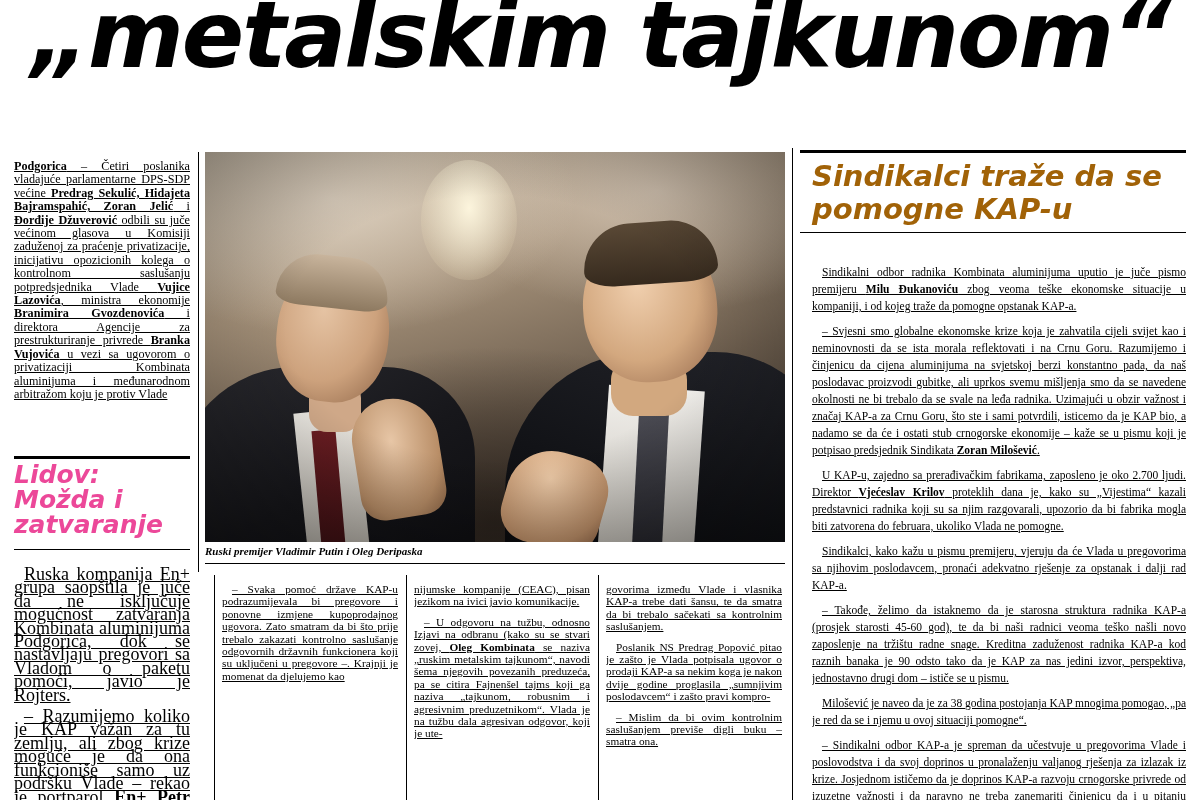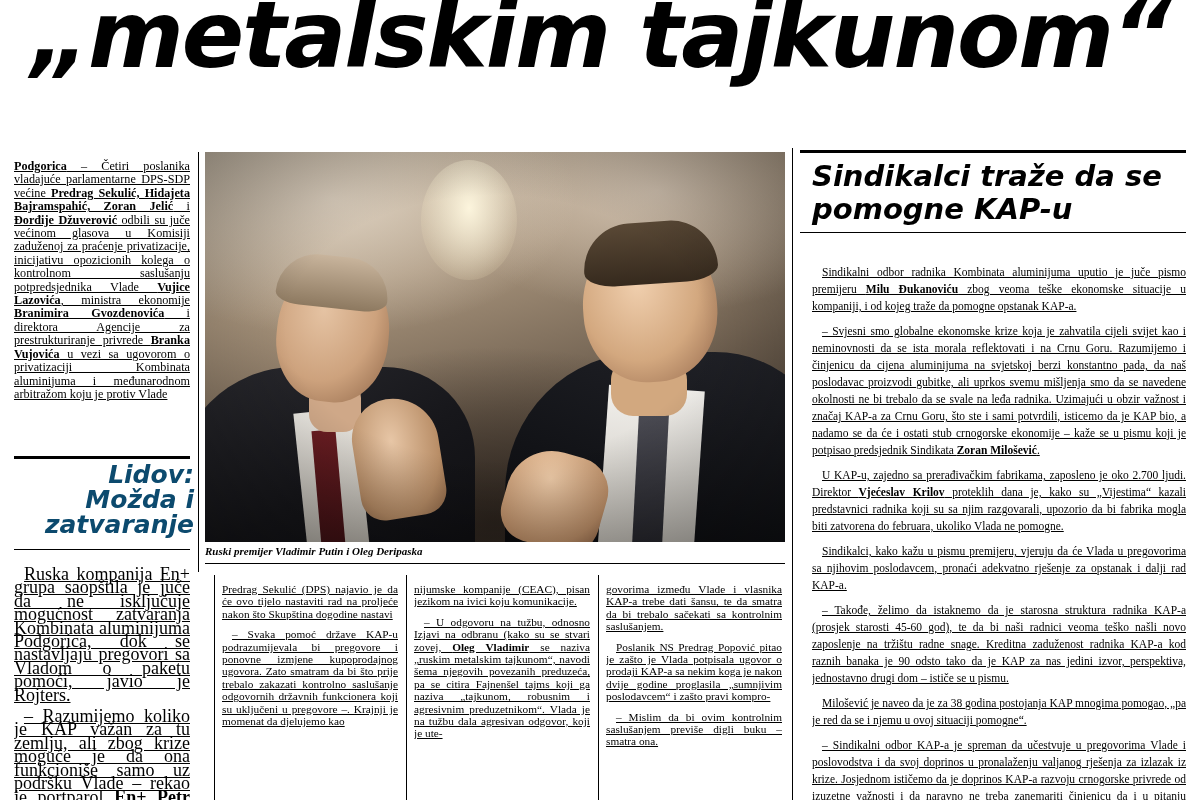--- a/index.html
+++ b/index.html
@@ -80,22 +80,21 @@
   #lidov-title {
     position: absolute;
     left: 14px;
     top: 462px;
     width: 180px;
     font-family: "DejaVu Sans", sans-serif;
     font-weight: bold;
     font-style: italic;
     font-size: 25px;
     line-height: 25px;
-    color: #0c4a6e;
-    text-align: right;
+    color: #ec4899;
   }
   #lidov-rule-bot {
     left: 14px;
     top: 549px;
     width: 176px;
     height: 1px;
   }
   #lidov-body {
     left: 14px;
     top: 560px;
@@ -274,21 +273,21 @@
   #right-title {
     position: absolute;
     left: 812px;
     top: 160px;
     width: 380px;
     font-family: "DejaVu Sans", sans-serif;
     font-weight: bold;
     font-style: italic;
     font-size: 29px;
     line-height: 33px;
-    color: #000000;
+    color: #a16207;
   }
   #right-rule-mid {
     left: 800px;
     top: 232px;
     width: 386px;
     height: 1px;
   }
   #right-body {
     left: 812px;
     top: 256px;
@@ -336,26 +335,25 @@
   <div class="fig-l-head"></div>
   <div class="fig-l-hair"></div>
   <div class="fig-l-hands"></div>
   <div class="fig-r-hand"></div>
   <div class="vign"></div>
 </div>
 <div id="caption">Ruski premijer Vladimir Putin i Oleg Deripaska</div>
 <div class="rule-h" id="caption-rule"></div>
 
 <div class="col" id="bc1">
-  <p class="noindent">Predrag Sekulić (DPS) najavio je da će ovo tijelo nastaviti rad na proljeće nakon što Skupština dogodine nastavi</p>
   <p>– Svaka pomoć države KAP-u podrazumijevala bi pregovore i ponovne izmjene kupoprodajnog ugovora. Zato smatram da bi što prije trebalo zakazati kontrolno saslušanje odgovornih državnih funkcionera koji su uključeni u pregovore –. Krajnji je momenat da djelujemo kao</p>
 </div>
 <div class="col" id="bc2">
-  <p class="noindent">nijumske kompanije (CEAC), pisan jezikom na ivici koju komunikacije.</p>
-  <p>– U odgovoru na tužbu, odnosno Izjavi na odbranu (kako su se stvari zovej, <b>Oleg Vladimir</b> se naziva „ruskim metalskim tajkunom“, navodi šema njegovih povezanih preduzeća, pa se citira Fajnenšel tajms koji ga naziva „tajkunom, robusnim i agresivnim preduzetnikom“. Vlada je na tužbu dala agresivan odgovor, koji je ute-</p>
+  <p class="noindent">nijumske kompanije (CEAC), pisan jezikom na ivici javio komunikacije.</p>
+  <p>– U odgovoru na tužbu, odnosno Izjavi na odbranu (kako su se stvari zovej, <b>Oleg Kombinata</b> se naziva „ruskim metalskim tajkunom“, navodi šema njegovih povezanih preduzeća, pa se citira Fajnenšel tajms koji ga naziva „tajkunom, robusnim i agresivnim preduzetnikom“. Vlada je na tužbu dala agresivan odgovor, koji je ute-</p>
 </div>
 <div class="col" id="bc3">
   <p class="noindent">govorima između Vlade i vlasnika KAP-a trebe dati šansu, te da smatra da bi trebalo sačekati sa kontrolnim saslušanjem.</p>
   <p>Poslanik NS Predrag Popović pitao je zašto je Vlada potpisala ugovor o prodaji KAP-a sa nekim koga je nakon dvije godine proglasila „sumnjivim poslodavcem“ i zašto pravi kompro-</p>
   <p>– Mislim da bi ovim kontrolnim saslušanjem previše digli buku – smatra ona.</p>
 </div>
 
 <div class="rule-h" id="right-rule-top"></div>
 <div id="right-title">Sindikalci traže da se pomogne KAP-u</div>
 <div class="rule-h" id="right-rule-mid"></div>

